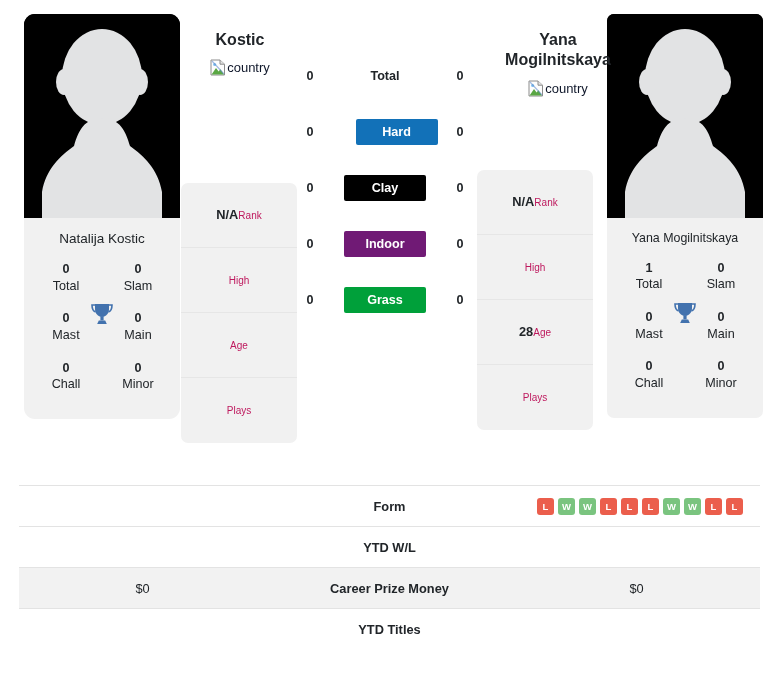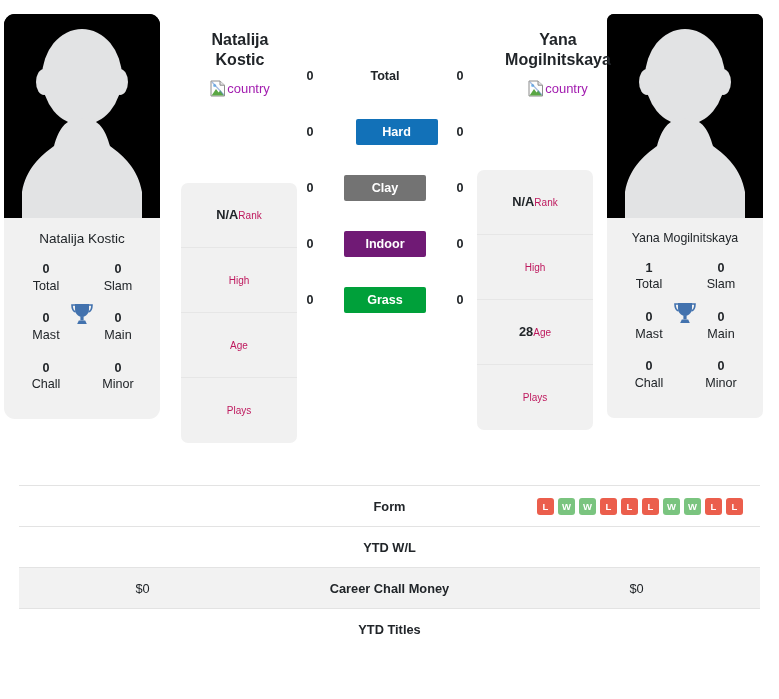--- a/index.html
+++ b/index.html
@@ -14,21 +14,21 @@
   .page { position: relative; width: 779px; height: 699px; }
 
   
   .player-card {
     position: absolute;
     width: 156px;
     background: #f1f1f1;
     border-radius: 7px;
     overflow: hidden;
   }
-  .player-card.left  { left: 4px;  top: 14px; border-radius: 11px; }
+  .player-card.left  { left: 24px;  top: 14px; border-radius: 11px; }
   .player-card.right { left: 607px; top: 14px; }
 
   .avatar-wrap {
     position: relative;
     width: 156px; height: 204px;
     background: #000000;
     overflow: hidden;
   }
   .avatar-svg { display: block; width: 156px; height: 204px; }
 
@@ -100,21 +100,21 @@
     font-weight: bold;
     color: #212529;
     line-height: 1.28;
   }
   .broken-img {
     margin-top: 9px;
     display: inline-flex;
     align-items: center;
     gap: 1px;
     font-size: 13px;
-    color: #a21caf;
+    color: #0f172a;
   }
   .broken-icon { width: 16px; height: 17px; display: block; }
 
   
   .center-col {
     position: absolute;
     left: 300px; top: 62px;
     width: 170px;
   }
   .surface-row {
@@ -290,21 +290,20 @@
         </div>
         <div class="stat-cell">
           <span class="stat-val">0</span>
           <span class="stat-lab">Minor</span>
         </div>
       </div>
     </div>
   </div>
 
   <div class="name-head left">
-    <div class="nm">Natalija</div>
     <div class="nm">Kostic</div>
     <span class="broken-img">
       <svg class="broken-icon" viewBox="0 0 16 17" xmlns="http://www.w3.org/2000/svg">
         <path d="M1 1 H10 L14.5 5.2 V16 H1 Z" fill="#fdfdfd" stroke="#8c8c8c" stroke-width="1"></path>
         <path d="M10 1 V5.2 H14.5" fill="#e4e4e4" stroke="#8c8c8c" stroke-width="1"></path>
         <path d="M1.6 15.4 L6 9 L8.6 12.4 L10.4 10.2 L14 15.4 Z" fill="#5aa744"></path>
         <circle cx="4.6" cy="5.4" r="1.5" fill="#7fc0f0"></circle>
         <path d="M2 2 L14 15" stroke="#5b86c9" stroke-width="1.2" opacity="0.55"></path>
       </svg>
       <span>country</span>
@@ -370,21 +369,21 @@
       <span class="badge plain">Total</span>
       <span class="sv">0</span>
     </div>
     <div class="surface-row">
       <span class="sv">0</span>
       <span class="badge" style="background: rgb(18, 113, 184); margin-left: 23px;">Hard</span>
       <span class="sv">0</span>
     </div>
     <div class="surface-row">
       <span class="sv">0</span>
-      <span class="badge" style="background: #737373;">Clay</span>
+      <span class="badge" style="background: #000000;">Clay</span>
       <span class="sv">0</span>
     </div>
     <div class="surface-row">
       <span class="sv">0</span>
       <span class="badge" style="background: #701a75;">Indoor</span>
       <span class="sv">0</span>
     </div>
     <div class="surface-row">
       <span class="sv">0</span>
       <span class="badge" style="background: rgb(0, 160, 58);">Grass</span>
@@ -412,21 +411,21 @@
             </div>
         </td>
       </tr>
       <tr>
         <td class="side"></td>
         <td class="mid">YTD W/L</td>
         <td class="side"></td>
       </tr>
       <tr class="shaded">
         <td class="side">$0</td>
-        <td class="mid">Career Chall Money</td>
+        <td class="mid">Career Prize Money</td>
         <td class="side">$0</td>
       </tr>
       <tr>
         <td class="side"></td>
         <td class="mid">YTD Titles</td>
         <td class="side"></td>
       </tr>
     </tbody>
   </table>
 

